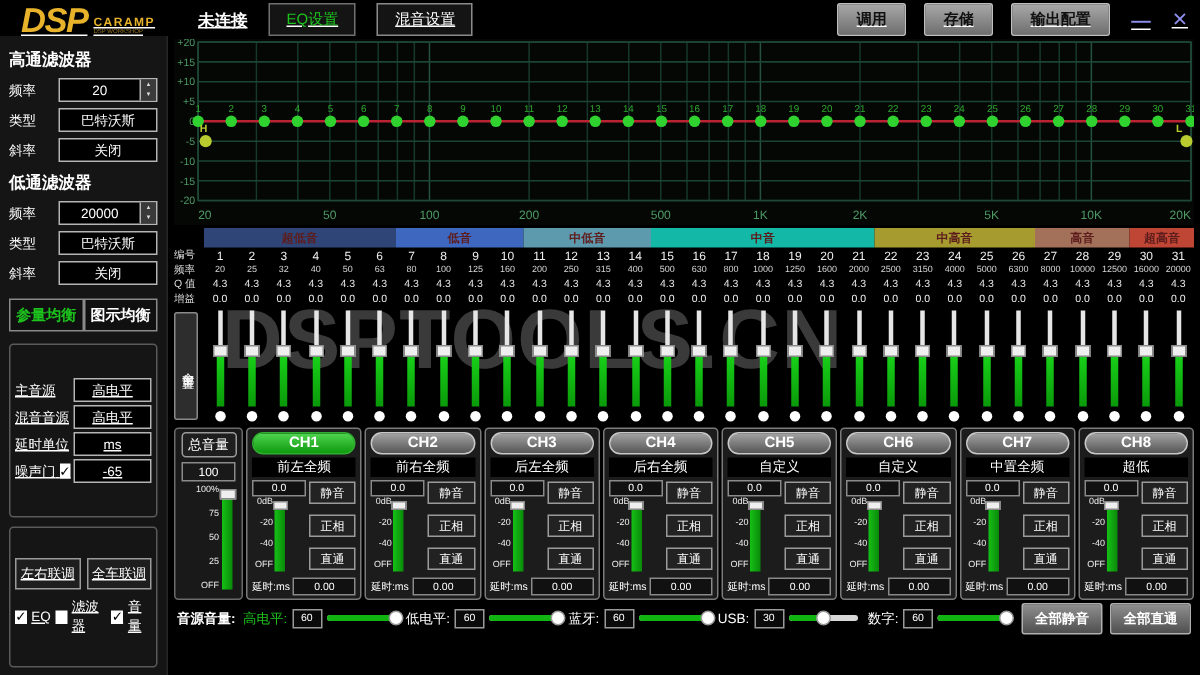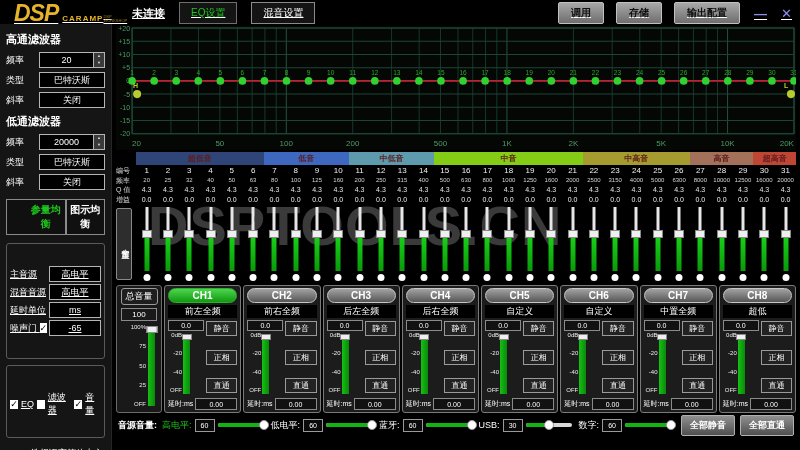--- a/index.html
+++ b/index.html
@@ -3,21 +3,21 @@
 <meta charset="utf-8">
 <style>
   html,body{margin:0;padding:0;width:800px;height:450px;overflow:hidden;background:#000;
     font-family:"Liberation Sans","DejaVu Sans",sans-serif;color:#fff;}
   *{box-sizing:border-box;}
   .app{position:relative;z-index:1;width:800px;height:450px;display:flex;flex-direction:column;background:transparent;}
   
   header{height:28px;display:flex;align-items:center;gap:6px;padding:2px 8px 0 14px;text-decoration:underline;}
   .logo{display:flex;align-items:flex-end;gap:4px;width:104px;}
   .logo-main{font-size:23px;line-height:20px;font-weight:bold;font-style:italic;color:#e8b32a;letter-spacing:-1px;}
-  .logo-right{display:flex;flex-direction:row;line-height:1;}
+  .logo-right{display:flex;flex-direction:column;line-height:1;}
   .logo-sub{font-size:8px;font-weight:bold;color:#e8b32a;letter-spacing:1px;}
   .logo-tag{font-size:4px;color:#9a7a22;}
   .status{font-size:11px;font-weight:bold;margin-left:8px;}
   .tab{background:#141414;border:1px solid #8a8a8a;color:#fff;font-size:10px;padding:3px 11px;margin-left:8px;cursor:pointer;}
   .tab.active{color:#1dc41d;border-color:#6f6f6f;text-align:right;}
   .spacer{flex:1;}
   .action{background:linear-gradient(#a8a8a8,#6e6e6e);border:1px solid #c0c0c0;border-radius:2px;color:#111;
     font-size:10px;font-weight:bold;padding:3px 12px;margin-left:6px;cursor:pointer;}
   .win-btn{color:#8d8dea;font-weight:bold;font-size:13px;margin-left:8px;cursor:pointer;}
   
@@ -28,21 +28,21 @@
   .group-title{font-size:11px;font-weight:bold;margin:4px 0 3px 0;}
   .field{display:flex;align-items:center;justify-content:space-between;margin:2px 0;}
   .field label{font-size:9px;}
   .vbox{background:#000;border:1px solid #b5b5b5;width:66px;height:16px;display:flex;align-items:center;justify-content:center;font-size:9px;}
   .spin-wrap{display:flex;width:66px;height:16px;border:1px solid #b5b5b5;background:#000;}
   .spin-wrap .v{flex:1;text-align:center;line-height:14px;font-size:9px;}
   .spin{width:11px;border-left:1px solid #b5b5b5;display:flex;flex-direction:column;}
   .spin span{flex:1;font-size:4px;line-height:6px;text-align:center;color:#ddd;background:#3a3a3a;}
   .eq-tabs{display:flex;margin:7px 0 5px 0;}
   .eq-tab{flex:1;border:1px solid #8a8a8a;padding:3px 0;text-align:center;font-size:10px;font-weight:bold;background:#101010;cursor:pointer;}
-  .eq-tab.active{color:#1dc41d;padding-left:20px;}
+  .eq-tab.active{color:#1dc41d;}
   .panel{border:1px solid #5a5a5a;border-radius:3px;padding:20px 3px;margin:3px 0;text-decoration:underline;}
   .panel .field label{font-size:9px;}
   .panel .vbox{width:52px;}
   .cbrow{display:flex;align-items:center;gap:3px;margin-top:5px;font-size:9px;}
   .cb{width:9px;height:9px;background:#fff;color:#000;font-size:9px;line-height:9px;text-align:center;font-weight:bold;cursor:pointer;}
   .linkrow{display:flex;gap:4px;}
   .link-btn{flex:1;border:1px solid #9a9a9a;background:#1e1e1e;color:#fff;font-size:9px;padding:3px 0;cursor:pointer;}
   .fa-row{display:flex;gap:8px;margin-top:6px;}
   .grad-btn{flex:1;background:linear-gradient(#8f8f8f,#4f4f4f);border:1px solid #b0b0b0;border-radius:3px;color:#fff;
     font-size:11px;font-weight:bold;padding:3px 0;cursor:pointer;text-align:center;}
@@ -67,21 +67,21 @@
   .num{font-size:8px;height:10px;line-height:10px;color:#f0f0f0;}
   .freq{font-size:6px;height:9px;line-height:9px;color:#d5d5d5;}
   .q{font-size:7px;height:10px;line-height:10px;color:#e5e5e5;}
   .gain{font-size:7px;height:10px;line-height:10px;color:#f0f0f0;}
   .vslider{position:relative;width:100%;height:78px;cursor:pointer;}
   .t-top{position:absolute;left:50%;transform:translateX(-50%);top:2px;width:3px;height:25px;background:#e6e6e6;}
   .t-bot{position:absolute;left:50%;transform:translateX(-50%);top:32px;width:5px;height:34px;background:linear-gradient(#18d018,#0a9a0a);}
   .handle{position:absolute;left:50%;transform:translateX(-50%);top:25px;width:10px;height:8px;background:#efefef;border:1px solid #8a8a8a;}
   .dot{position:absolute;left:50%;transform:translateX(-50%);bottom:2px;width:7px;height:7px;border-radius:50%;background:#fff;}
   
-  .channels{display:flex;gap:2px;height:128px;margin-top:2px;}
+  .channels{display:flex;gap:2px;height:115px;margin-top:2px;}
   .master{width:46px;border:1px solid #6a6a6a;border-radius:3px;background:#191919;padding:2px;display:flex;flex-direction:column;align-items:center;}
   .master-btn{border:1px solid #9a9a9a;border-radius:3px;background:#1e1e1e;color:#fff;font-size:9px;padding:1px 4px;cursor:pointer;white-space:nowrap;}
   .master-val{border:1px solid #8a8a8a;width:36px;height:13px;font-size:8px;text-align:center;line-height:12px;margin:3px 0;}
   .mslider{flex:1;display:flex;width:100%;}
   .mticks{flex:1;display:flex;flex-direction:column;justify-content:space-between;font-size:6px;text-align:right;color:#eee;padding:0 2px 3px 0;}
   .mtrack{position:relative;width:7px;margin:2px 4px 4px 0;}
   .mfill{position:absolute;top:4px;bottom:0;left:0;width:100%;background:linear-gradient(90deg,#15c015,#0a8a0a);}
   .mhandle{position:absolute;top:0;left:50%;transform:translateX(-50%);width:11px;height:7px;background:#efefef;border:1px solid #8a8a8a;}
   #ch-row{flex:1;display:flex;gap:2px;}
   .ch{flex:1;border:1px solid #7a7a7a;border-radius:3px;background:#1c1c1c;padding:2px 3px;display:flex;flex-direction:column;min-width:0;}
@@ -206,20 +206,24 @@
           <div class="vbox">ms</div>
         </div>
         <div class="field">
           <label><span>噪声门</span>
             <span class="cb">✓</span></label>
           <div class="vbox">-65</div>
         </div>
       </div>
 
       <div class="panel">
+        <div class="linkrow">
+          <button class="link-btn">左右联调</button>
+          <button class="link-btn">全车联调</button>
+        </div>
         <div class="cbrow">
           <span class="cb">✓</span>
           <span>EQ</span>
           <span class="cb"></span>
           <span>滤波器</span>
           <span class="cb">✓</span>
           <span>音量</span>
         </div>
       </div>
 
@@ -371,21 +375,21 @@
           <div class="rl">增益</div>
           <div class="reset-wrap">
             <button class="reset-v">全部重置</button>
           </div>
         </div>
         <div class="cols">
           <div id="band-strip">
               <div class="band" style="flex: 6 1 0%; background: rgb(47, 69, 119);">超低音</div>
               <div class="band" style="flex: 4 1 0%; background: rgb(62, 104, 192);">低音</div>
               <div class="band" style="flex: 4 1 0%; background: rgb(94, 154, 174); text-align: center;">中低音</div>
-              <div class="band" style="flex: 7 1 0%; background: #84cc16;">中音</div>
+              <div class="band" style="flex: 7 1 0%; background: #14b8a6;">中音</div>
               <div class="band" style="flex: 5 1 0%; background: rgb(165, 155, 46);">中高音</div>
               <div class="band" style="flex: 3 1 0%; background: rgb(163, 112, 90);">高音</div>
               <div class="band" style="flex: 2 1 0%; background: rgb(191, 69, 52);">超高音</div>
             </div>
           <div id="eq-cols">
               <div class="eq-col">
                 <div class="num">1</div>
                 <div class="freq">20</div>
                 <div class="q">4.3</div>
                 <div class="gain">0.0</div>

